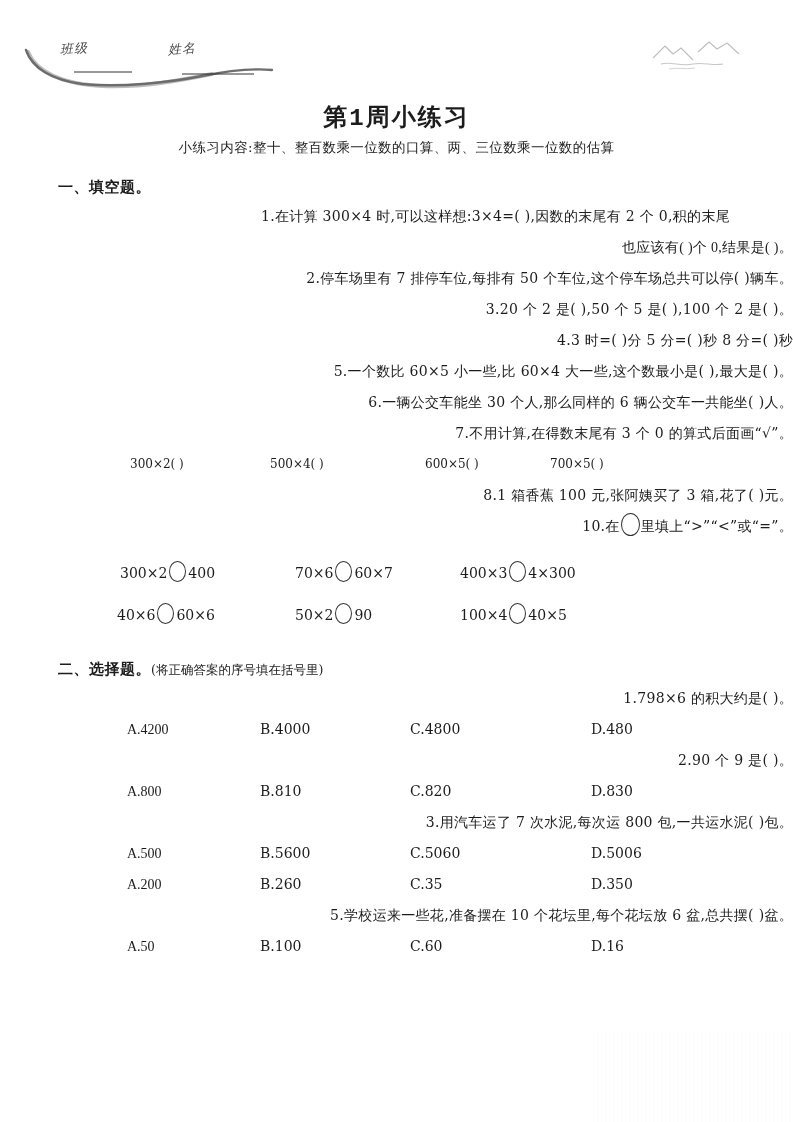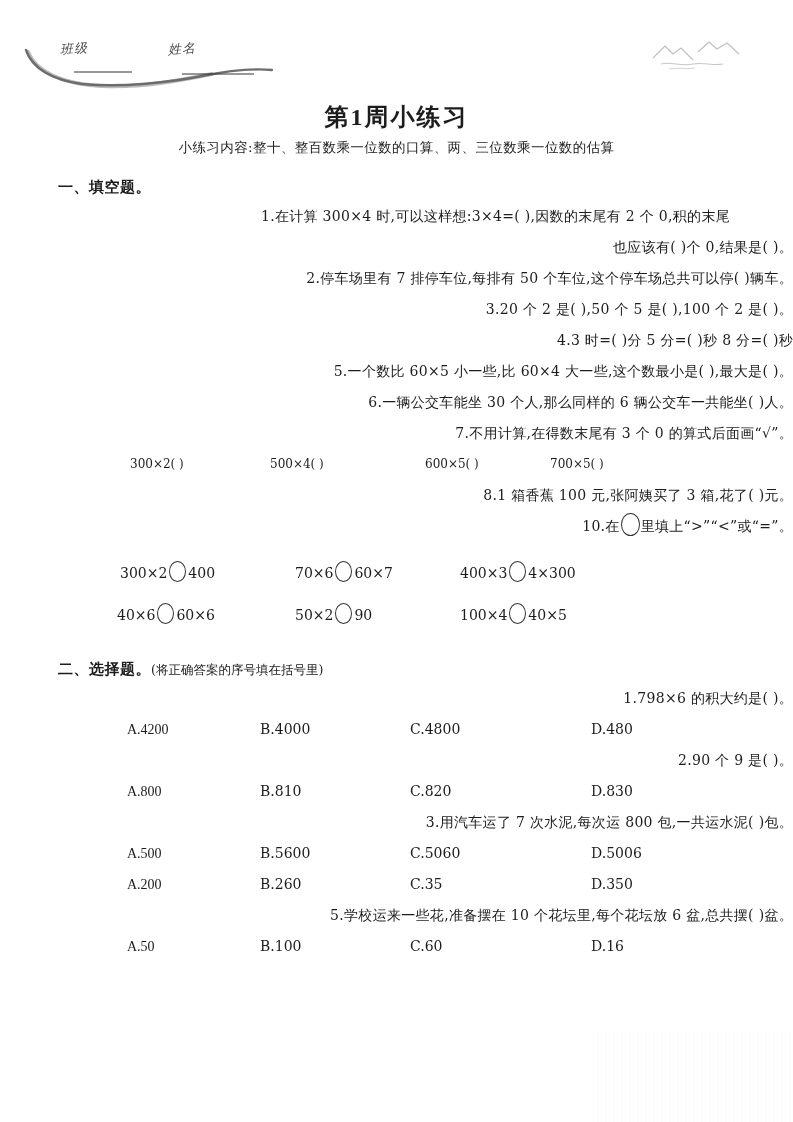--- a/index.html
+++ b/index.html
@@ -57,21 +57,21 @@
 
   
   .title {
     position: absolute;
     left: 0; right: 0;
     top: 101px;
     text-align: center;
     font-size: 24px;
     font-weight: bold;
     letter-spacing: 2px;
-    font-family: Liberation Serif, serif;
+    font-family: Liberation Mono, monospace;
   }
   .subtitle {
     position: absolute;
     left: 0; right: 0;
     top: 139px;
     text-align: center;
     font-size: 13.5px;
     letter-spacing: .4px;
     font-family: "DejaVu Serif", "Liberation Serif", serif;
   }
@@ -97,21 +97,21 @@
 
   .q {
     margin: 0 0 0 82px;
     font-size: 14px;
     line-height: 31px;
     letter-spacing: .3px;
     white-space: nowrap;
     text-align: right;
   }
   .q.wrap { white-space: normal; width: 648px; }
-  .q.indent2 { margin-left: 110px; }
+  .q.indent2 { margin-left: 110px; font-family: Liberation Serif, serif; }
 
   .opt-row {
     margin: 0 0 0 82px;
     font-size: 14px;
     line-height: 31px;
     position: relative;
     height: 31px;
   }
   .opt {
     position: absolute;

